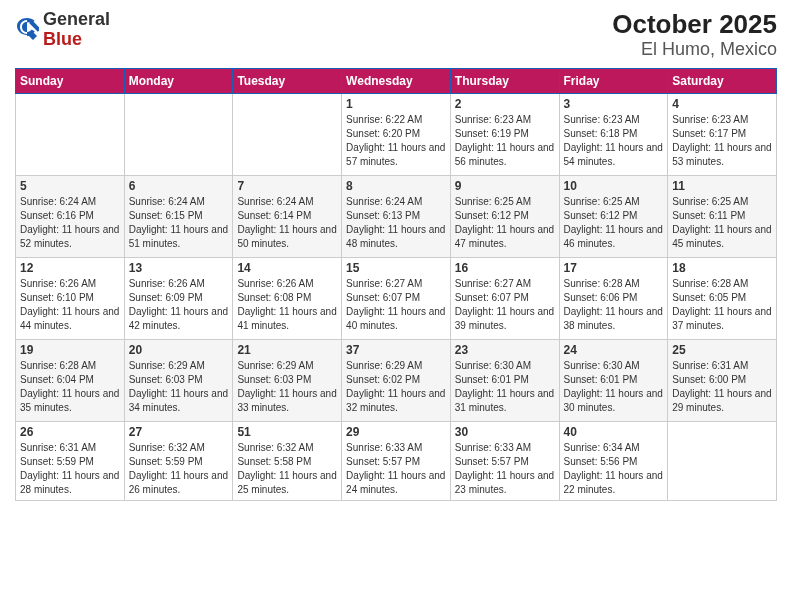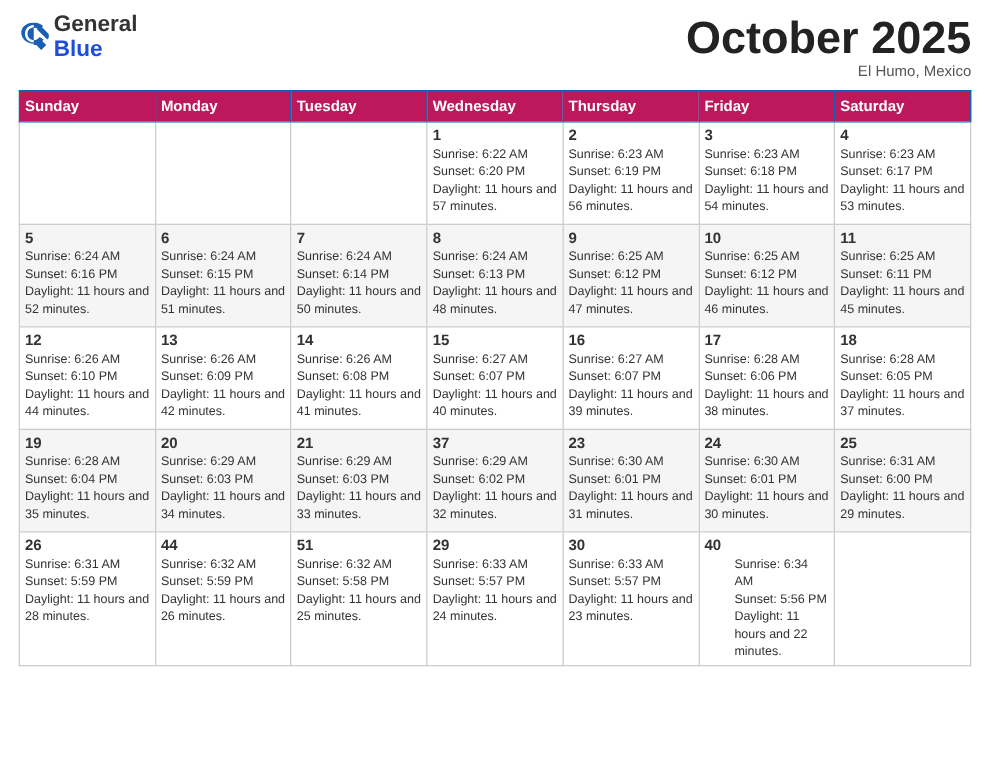--- a/index.html
+++ b/index.html
@@ -27,36 +27,36 @@
       display: flex;
       align-items: center;
       gap: 4px;
     }
     .logo-text {
       font-size: 18px;
       font-weight: bold;
       line-height: 1.1;
     }
     .logo-general { color: #333; }
-    .logo-blue { color: #1d4ed8; }
+    .logo-blue { color: #b91c1c; }
     .logo-icon {
       width: 24px;
       height: 24px;
     }
     .title-block {
       text-align: right;
     }
     .month-title {
-      font-size: 36px;
+      font-size: 26px;
       font-weight: bold;
       color: #222;
       line-height: 1.1;
     }
     .location {
-      font-size: 12px;
+      font-size: 18px;
       color: #555;
     }
     .calendar {
       width: 100%;
       border-collapse: collapse;
       table-layout: fixed;
     }
     .calendar th {
       background: #be185d;
       color: #fff;
@@ -290,21 +290,21 @@
           </td>
         </tr>
         <tr class="last-row">
           <td>
             <span class="day-num">26</span>
             <div class="day-info" style="white-space: pre-line;">Sunrise: 6:31 AM
 Sunset: 5:59 PM
 Daylight: 11 hours and 28 minutes.</div>
           </td>
           <td>
-            <span class="day-num">44</span>
+            <span class="day-num">27</span>
             <div class="day-info" style="white-space: pre-line;">Sunrise: 6:32 AM
 Sunset: 5:59 PM
 Daylight: 11 hours and 26 minutes.</div>
           </td>
           <td>
             <span class="day-num">51</span>
             <div class="day-info" style="white-space: pre-line;">Sunrise: 6:32 AM
 Sunset: 5:58 PM
 Daylight: 11 hours and 25 minutes.</div>
           </td>
@@ -315,21 +315,21 @@
 Daylight: 11 hours and 24 minutes.</div>
           </td>
           <td>
             <span class="day-num">30</span>
             <div class="day-info" style="white-space: pre-line;">Sunrise: 6:33 AM
 Sunset: 5:57 PM
 Daylight: 11 hours and 23 minutes.</div>
           </td>
           <td>
             <span class="day-num">40</span>
-            <div class="day-info" style="white-space: pre-line; margin-left: 24px;">Sunrise: 6:34 AM
+            <div class="day-info" style="white-space: pre-line;">Sunrise: 6:34 AM
 Sunset: 5:56 PM
 Daylight: 11 hours and 22 minutes.</div>
           </td>
           <td class="empty"></td>
         </tr>
       </tbody>
   </table>
 </div>
 
 </body></html>

